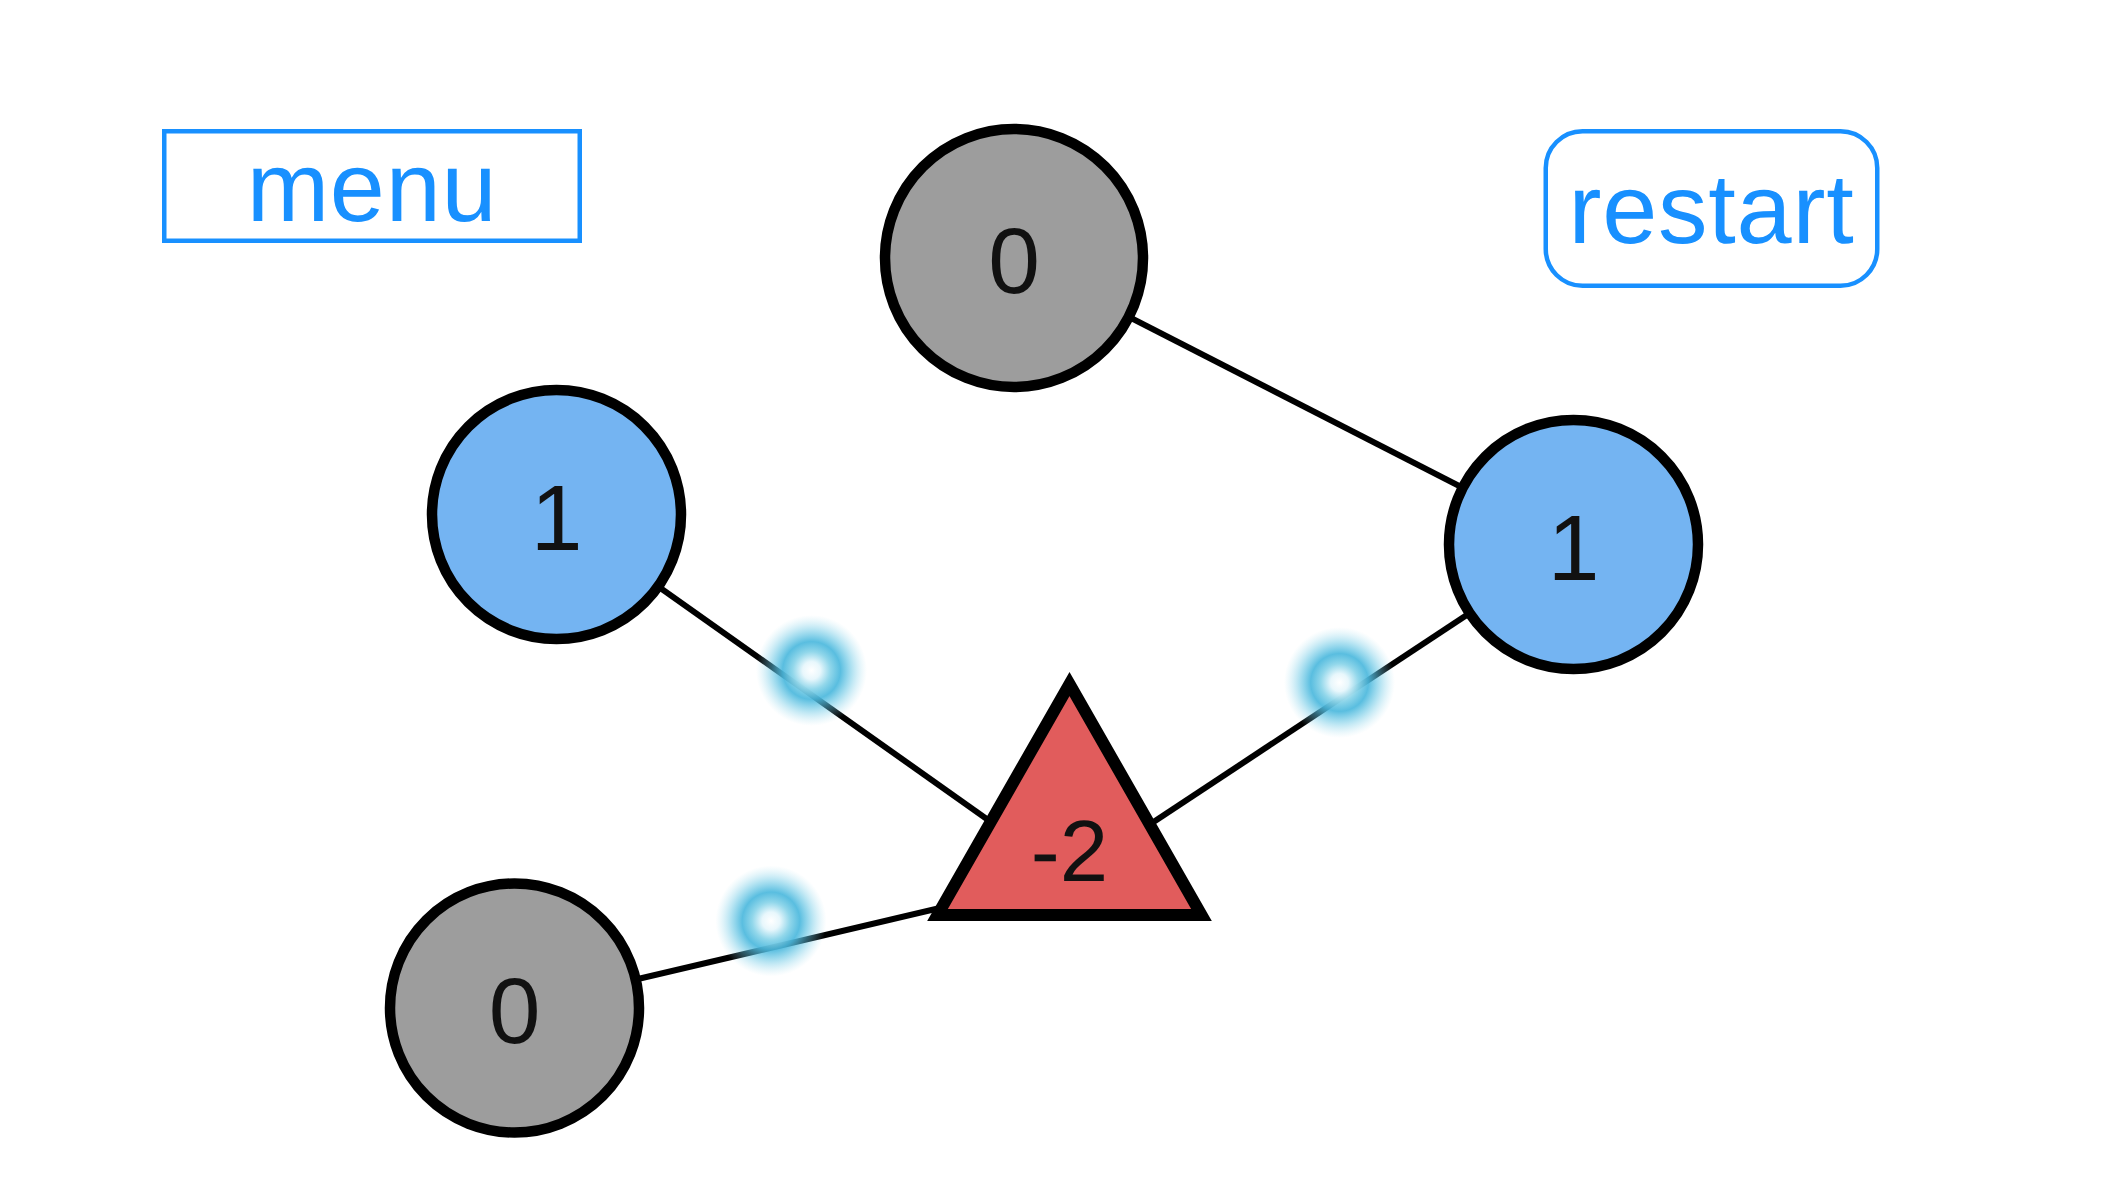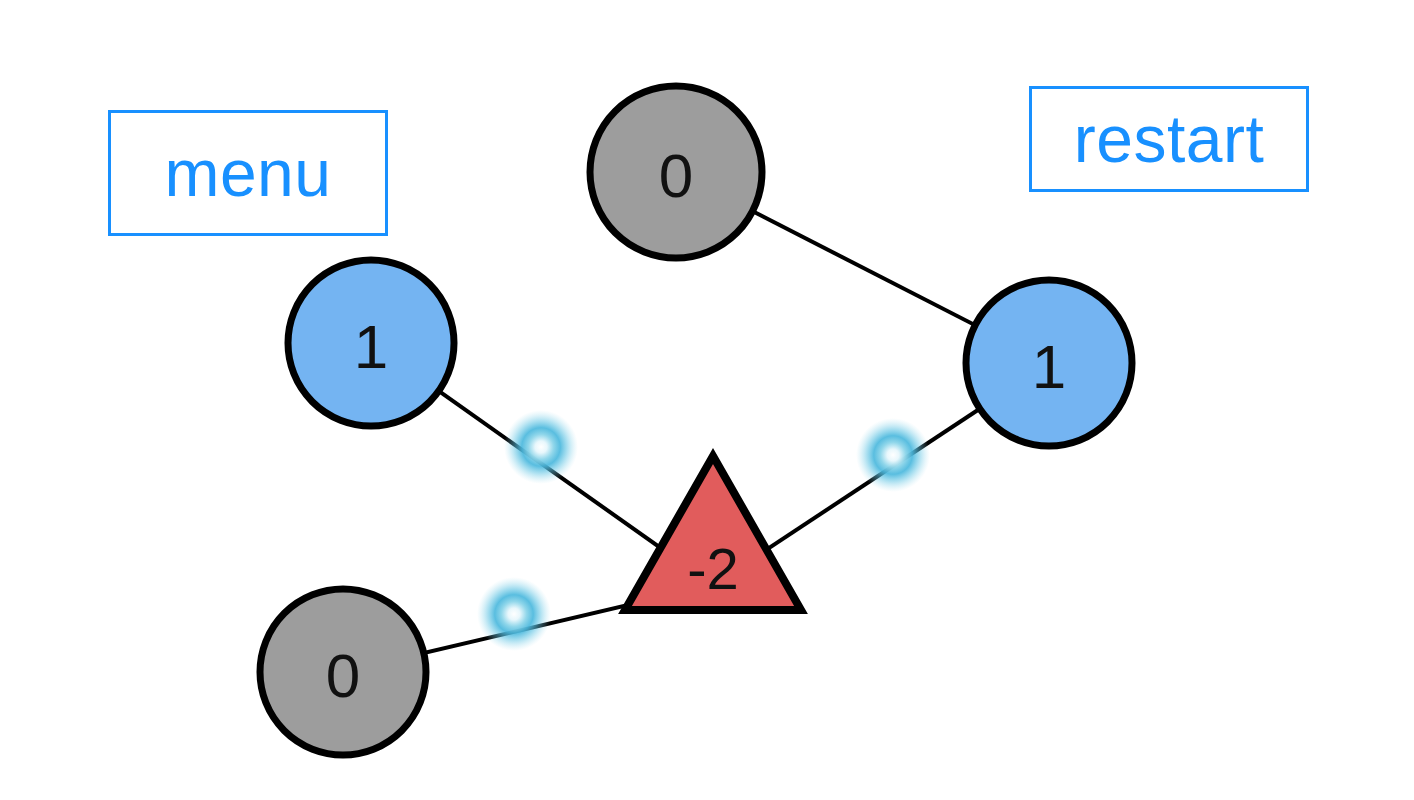--- a/index.html
+++ b/index.html
@@ -37,30 +37,30 @@
     font-weight: 300;
     letter-spacing: 0.5px;
     line-height: 1;
     cursor: pointer;
     user-select: none;
   }
   #menu-button {
     left: 108px;
     top: 86px;
     width: 280px;
-    height: 126px;
+    height: 76px;
     font-size: 66px;
-    margin-top: 24px;
   }
   #restart-button {
     left: 1029px;
     top: 86px;
-    width: 280px;
+    width: 224px;
     height: 106px;
     font-size: 66px;
+    border-radius: 26px;
   }
 
   
   #graph-svg {
     position: absolute;
     left: 0;
     top: 0;
     width: 1414px;
     height: 800px;
   }

